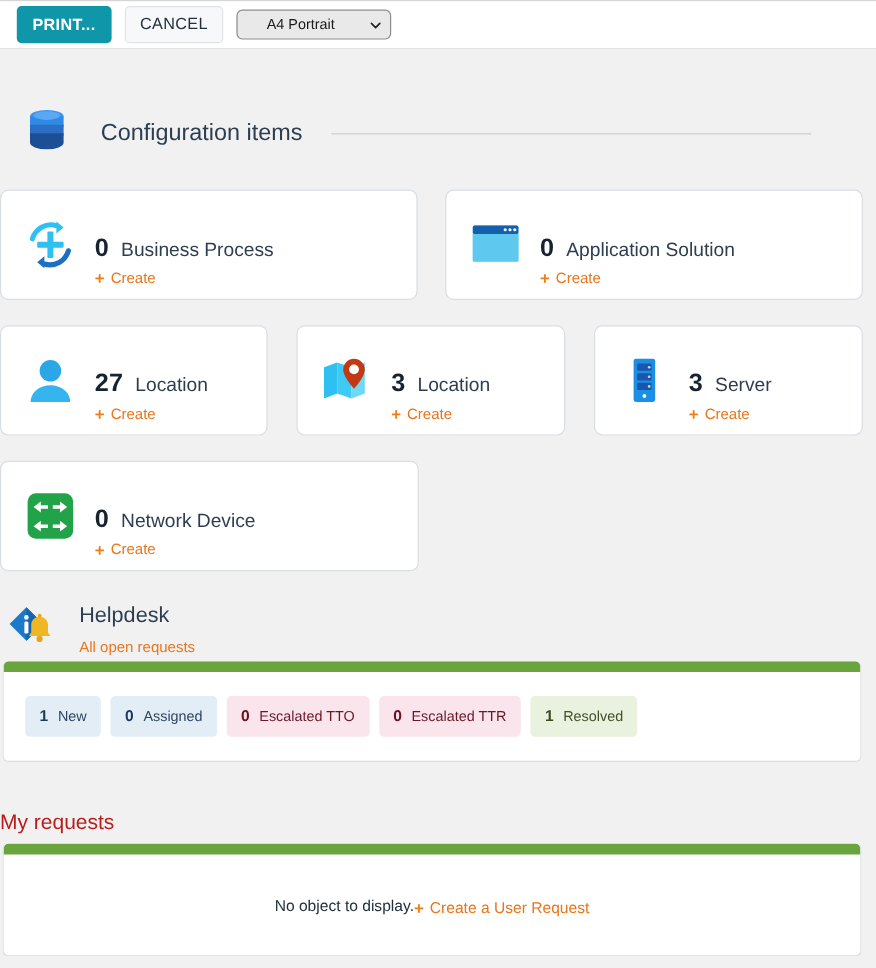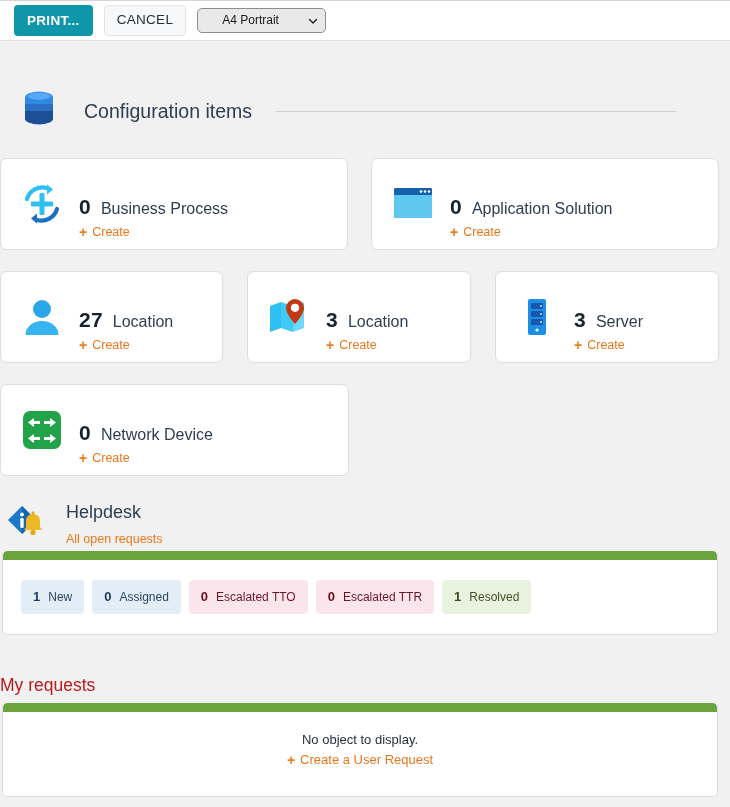--- a/index.html
+++ b/index.html
@@ -208,24 +208,24 @@
   
   #my-requests-title {
     position: absolute;
     top: 675px; left: 0;
     font-size: 17.5px;
     color: #b91c1c;
   }
   #my-requests-panel { top: 703px; left: 2px; width: 716px; height: 94px; }
   #my-requests-empty {
     display: flex;
-    flex-direction: column;
+    flex-direction: row;
     align-items: center;
     justify-content: center;
-    padding-top: 20px;
+    padding-top: 32px;
   }
   .empty-text { font-size: 13px; color: #23303d; }
   .empty-create {
     margin-top: 5px;
     font-size: 13px;
     color: #e8761b;
     text-decoration: none;
     display: flex;
     align-items: center;
     cursor: pointer;

